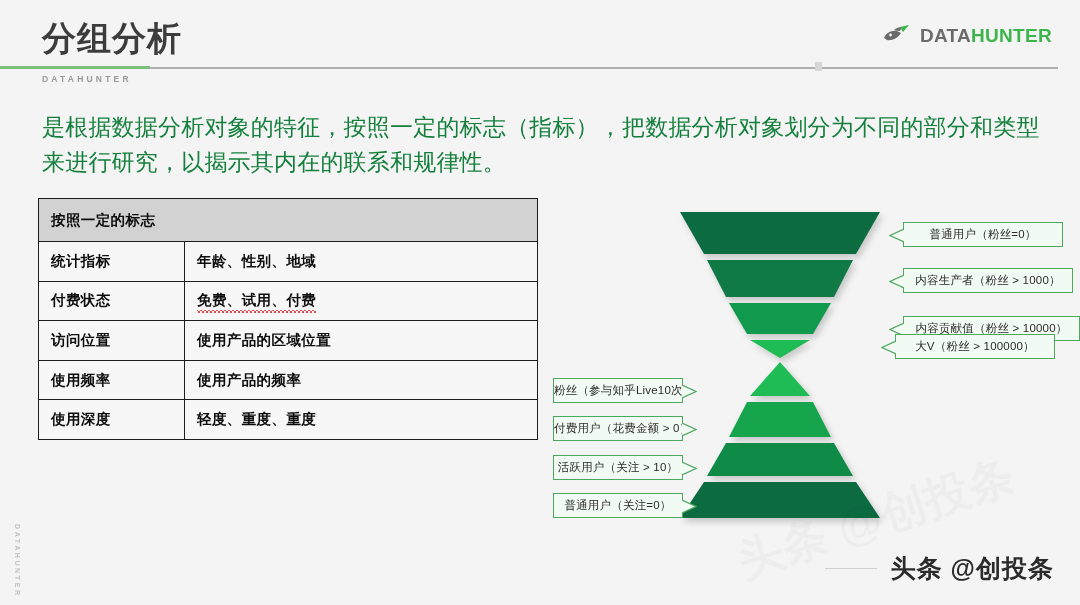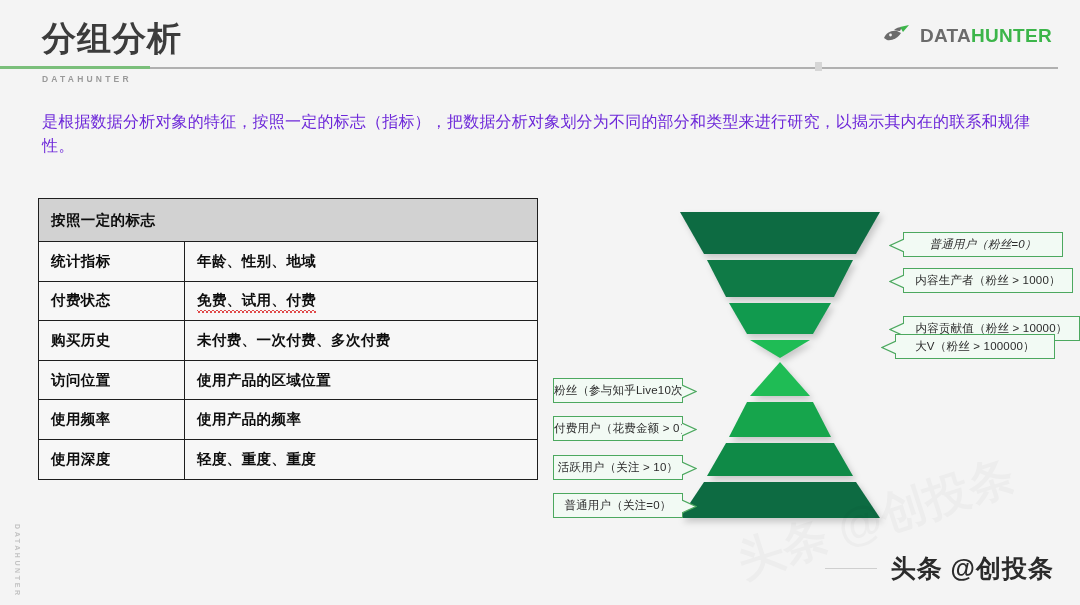--- a/index.html
+++ b/index.html
@@ -26,21 +26,21 @@
   
   .logo{position:absolute;right:28px;top:24px;display:flex;align-items:center;gap:9px;}
   .logo-mark{width:30px;height:22px;position:relative;}
   .logo-txt{font-size:19px;font-weight:800;letter-spacing:.3px;line-height:1;}
   .logo-data{color:#6b6b6b;}
   .logo-hunter{color:#3cb54a;}
 
   
   .para{
     position:absolute;left:42px;top:110px;width:1000px;
-    font-size:16px;line-height:1.52;color:#6d28d9;letter-spacing:.2px;
+    font-size:23px;line-height:1.52;color:#15803d;letter-spacing:.2px;
   }
 
   
   .tbl{
     position:absolute;left:38px;top:198px;width:500px;
     border-collapse:collapse;background:#f7f7f7;
   }
   .tbl td{
     border:1.6px solid #1e1e1e;
     font-size:14.5px;font-weight:bold;color:#0d0d0d;
@@ -120,24 +120,20 @@
       </tr>
       <tr>
         <td class="c1">统计指标</td>
         <td><span>年龄、性别、地域</span></td>
       </tr>
       <tr>
         <td class="c1">付费状态</td>
         <td><span class="sp">免费、试用、付费</span></td>
       </tr>
       <tr>
-        <td class="c1">购买历史</td>
-        <td><span>未付费、一次付费、多次付费</span></td>
-      </tr>
-      <tr>
         <td class="c1">访问位置</td>
         <td><span>使用产品的区域位置</span></td>
       </tr>
       <tr>
         <td class="c1">使用频率</td>
         <td><span>使用产品的频率</span></td>
       </tr>
       <tr>
         <td class="c1">使用深度</td>
         <td><span>轻度、重度、重度</span></td>
@@ -154,21 +150,21 @@
       <polygon points="70,128 130,128 100,146" fill="#1fbc55"></polygon>
     </svg>
 
     <svg class="shape" style="left:160px;top:162px;" width="200" height="156" viewBox="0 0 200 156">
       <polygon points="100,0 130,34 70,34" fill="#1fbc55"></polygon>
       <polygon points="67,40 133,40 151,75 49,75" fill="#16a54c"></polygon>
       <polygon points="46,81 154,81 173,114 27,114" fill="#0f8a47"></polygon>
       <polygon points="24,120 176,120 200,156 0,156" fill="#0d6b42"></polygon>
     </svg>
 
-    <div class="callout" style="left:383px;top:32px;width:160px;font-style:italic;">
+    <div class="callout" style="left:383px;top:22px;width:160px;">
       <span class="notch l">
         <svg width="15" height="15" viewBox="0 0 15 15">
             <path d="M15 1 L1 7.5 L15 14" fill="#f2faf4" stroke="#4ca85f" stroke-width="1.3"></path>
           </svg>
       </span>
       <span>普通用户（粉丝=0）</span>
     </div>
 
     <div class="callout" style="left:383px;top:68px;width:170px;">
       <span class="notch l">

